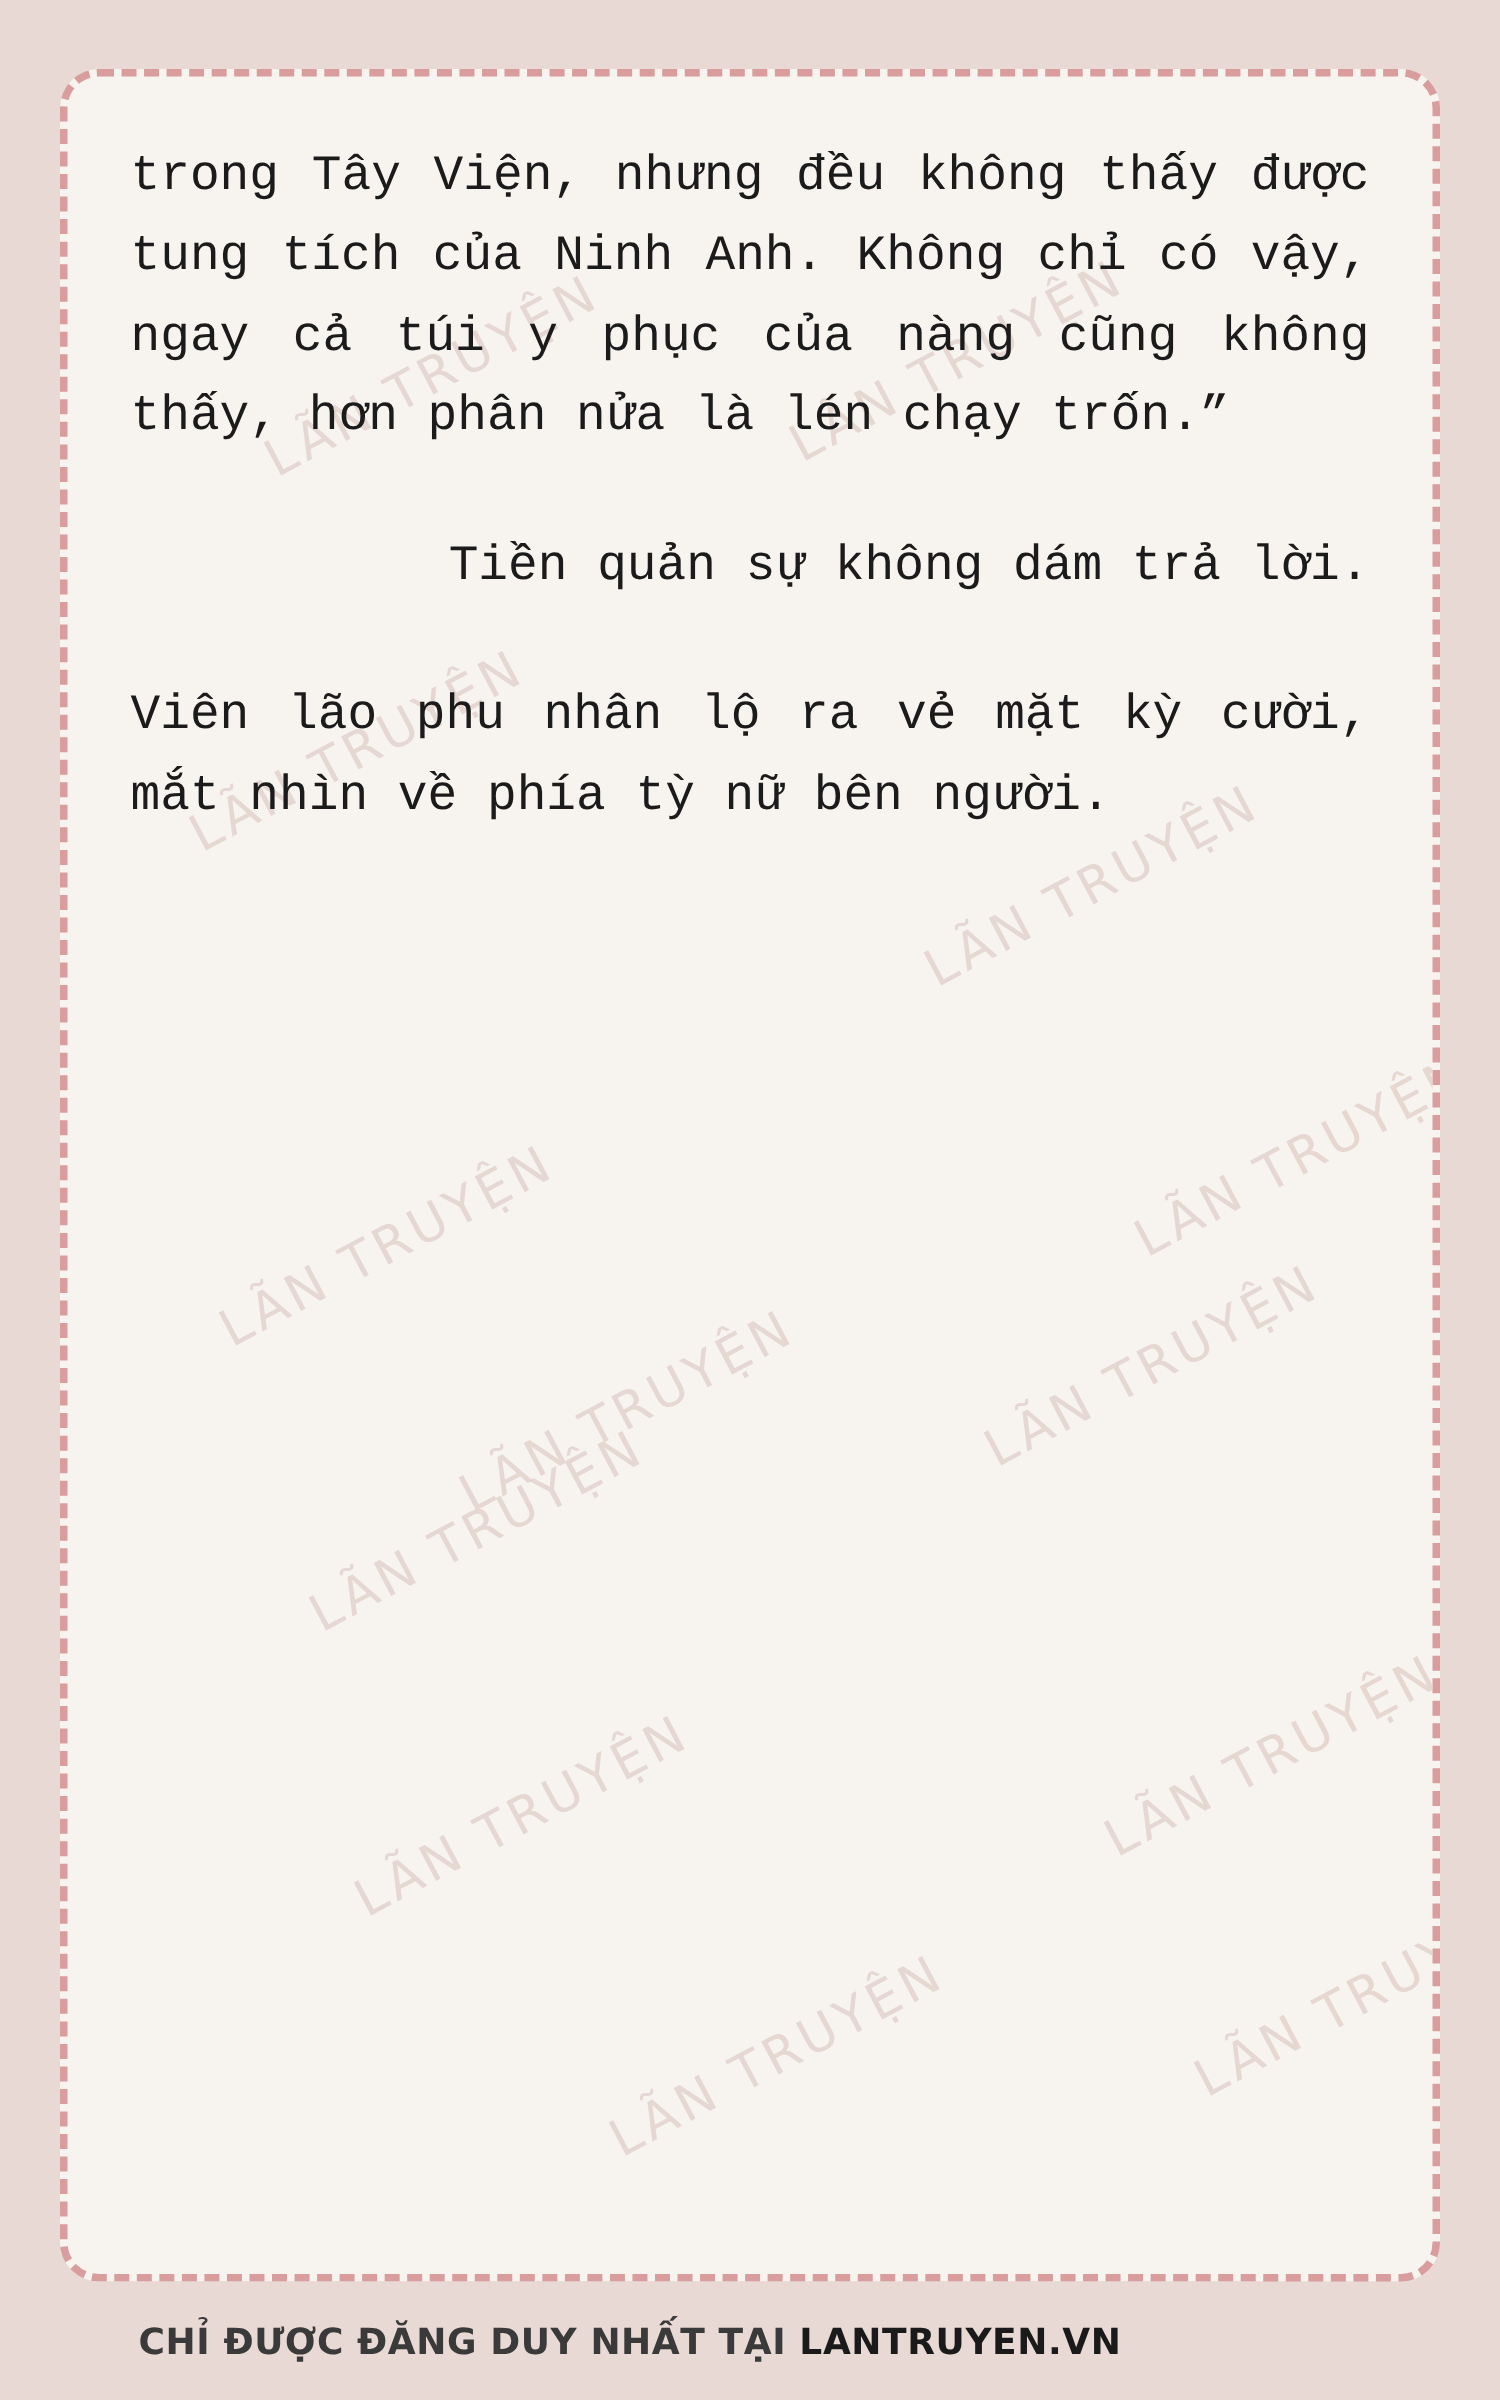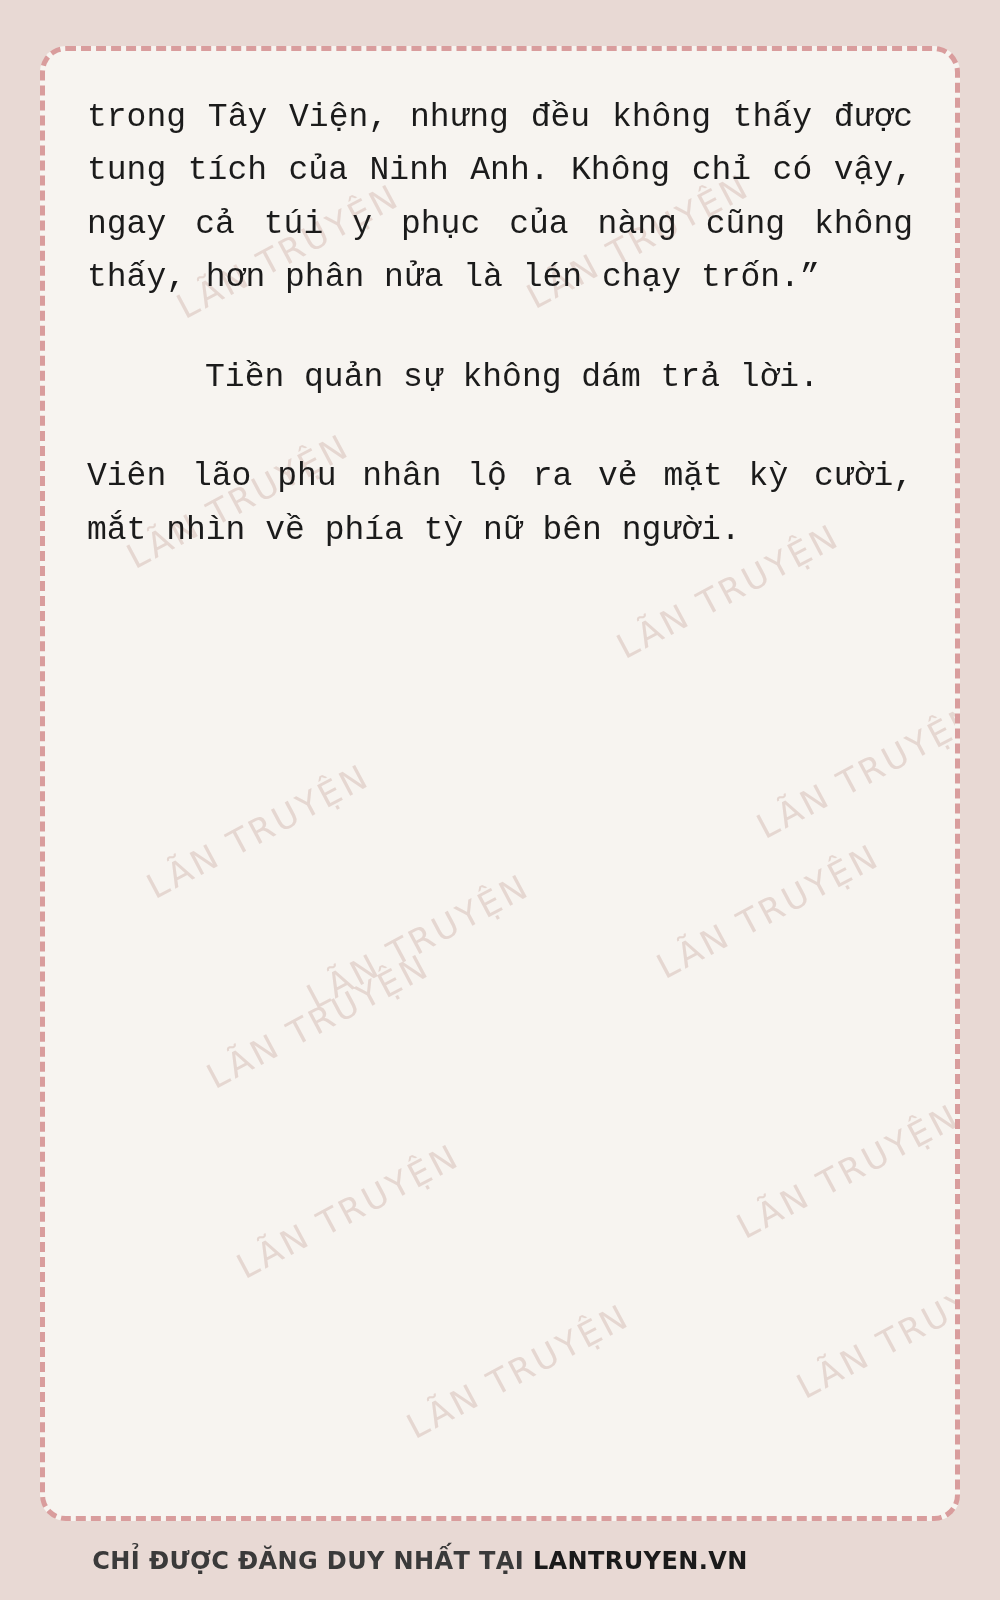--- a/index.html
+++ b/index.html
@@ -72,21 +72,21 @@
     color: #1b1b1b;
     margin: 0 0 46px 0;
     text-align: justify;
     text-justify: inter-word;
     word-spacing: 0px;
   }
   .para:last-child {
     margin-bottom: 0;
   }
   .para.nojustify {
-    text-align: center;
+    text-align: right;
     margin-left: 24px;
   }
 
   #footer-bar {
     position: absolute;
     left: 0;
     bottom: 0;
     width: 840px;
     height: 79px;
     display: flex;

